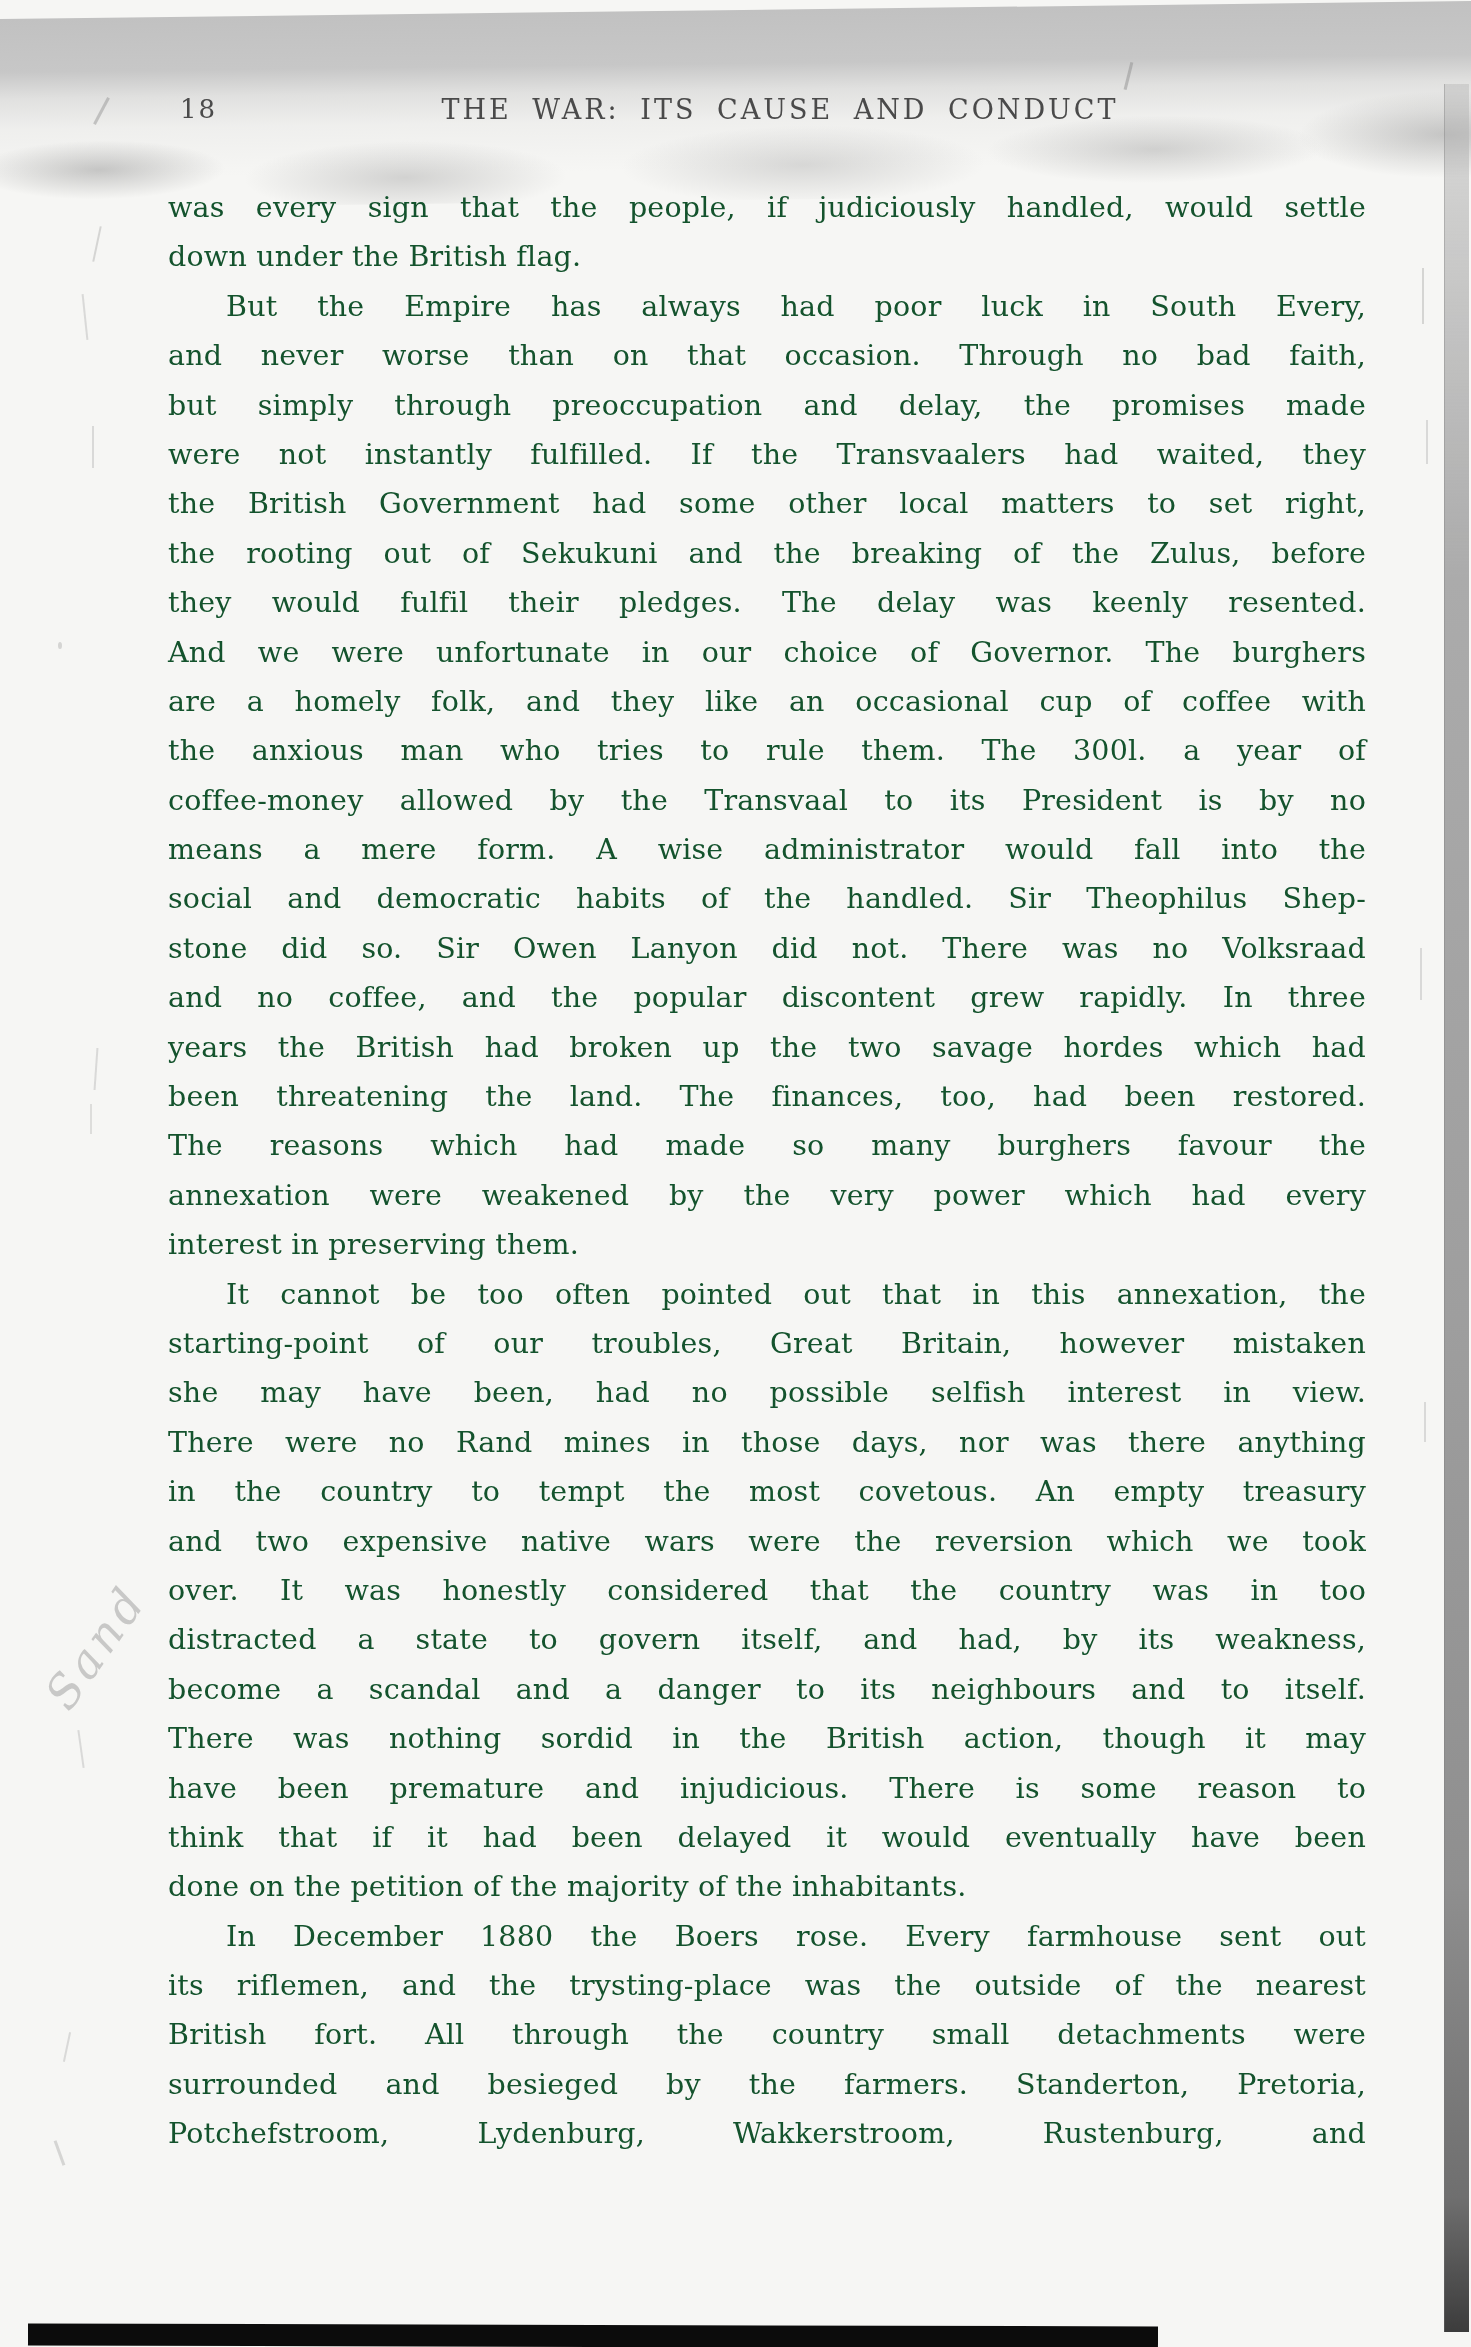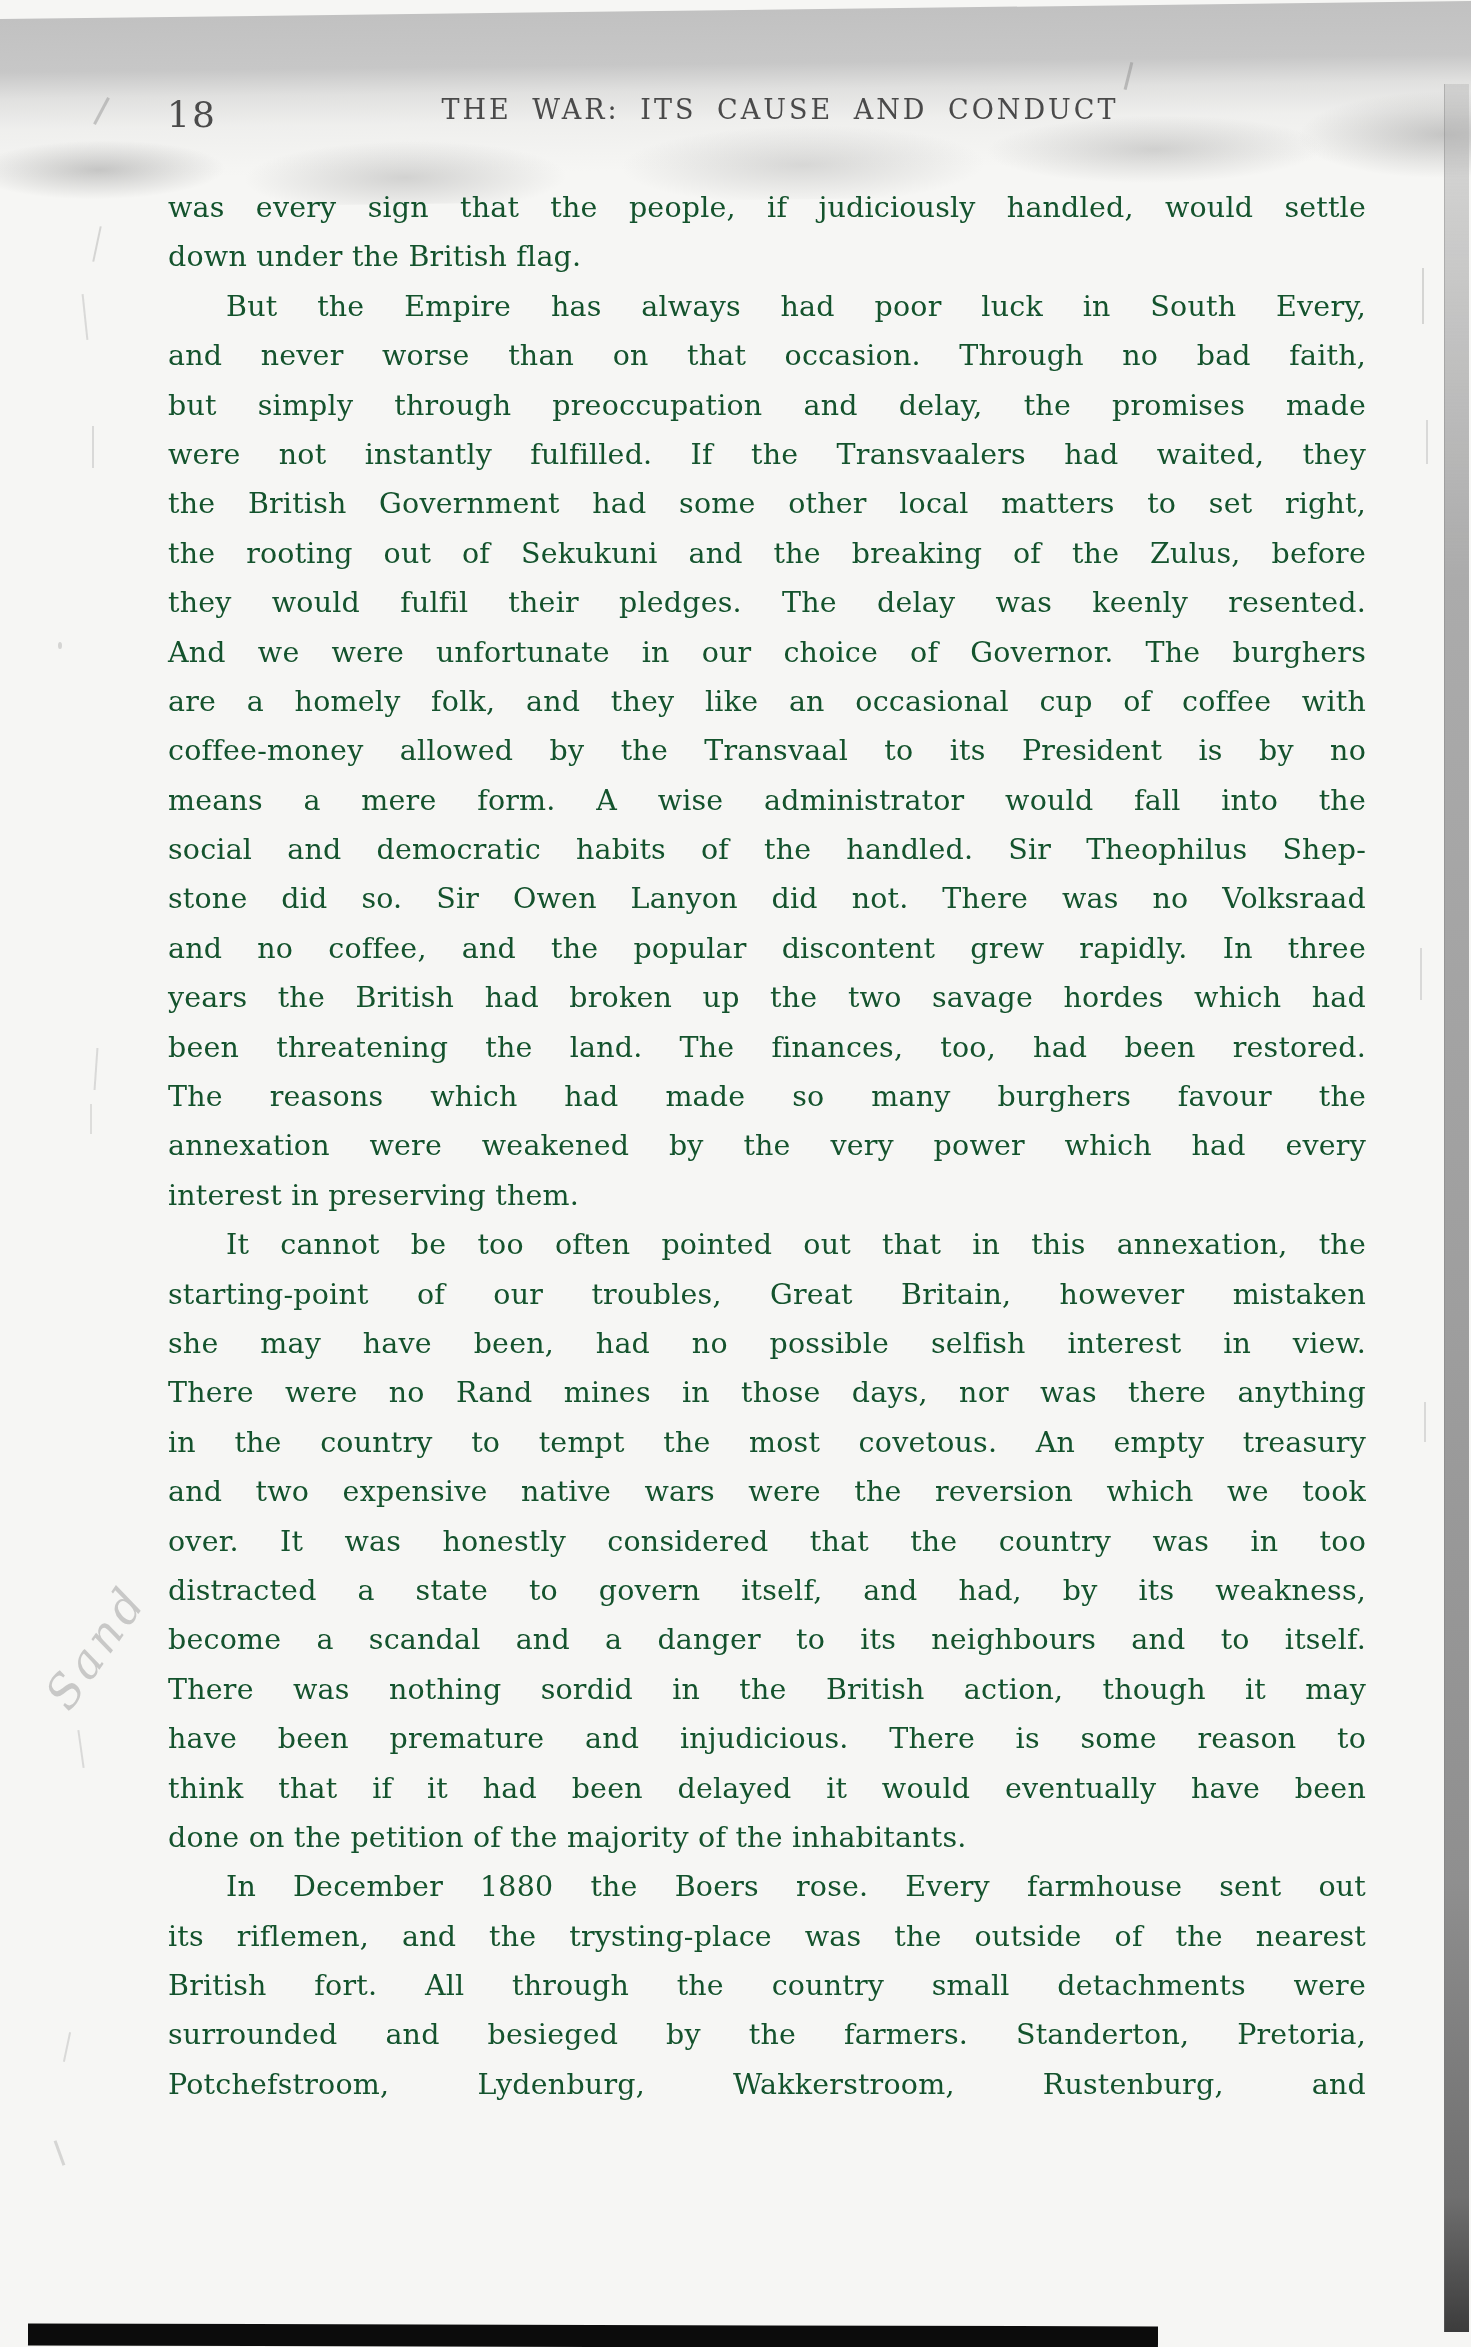--- a/index.html
+++ b/index.html
@@ -25,21 +25,21 @@
     position:absolute;left:1444px;top:84px;width:24px;height:2248px;
     background:linear-gradient(180deg,rgba(175,175,175,.40) 0%,#ababab 22%,#9e9e9e 55%,#8f8f8f 80%,#6f6f6f 94%,#3c3c3c 100%);
     border-left:1px solid rgba(120,120,120,.35);
   }
   
   .bottom-bar{
     position:absolute;left:28px;top:2325px;width:1130px;height:22px;
     background:#0c0c0c;transform:rotate(.15deg);
   }
   .header{position:absolute;top:94px;left:0;width:100%;color:#4b4b4b;}
-  .pagenum{position:absolute;left:167px;top:0;font-size:36px;letter-spacing:2px;}
+  .pagenum{position:absolute;left:180px;top:0;font-size:26px;letter-spacing:2px;}
   .title{
     position:absolute;left:350px;top:0;width:860px;text-align:center;
     font-size:27px;letter-spacing:3px;word-spacing:9px;color:#4a4a4a;
   }
   .textblock{position:absolute;left:168px;top:183px;width:1198px;color:#14532d;}
   .line{
     height:49.4px;line-height:49.4px;font-size:28.5px;letter-spacing:.2px;
     text-align:justify;text-align-last:justify;text-justify:inter-word;
   }
   .line.short{text-align-last:left;}
@@ -105,20 +105,21 @@
 
     <div class="line indent">But the Empire has always had poor luck in South Every,</div>
     <div class="line">and never worse than on that occasion. Through no bad faith,</div>
     <div class="line">but simply through preoccupation and delay, the promises made</div>
     <div class="line">were not instantly fulfilled. If the Transvaalers had waited, they</div>
     <div class="line">the British Government had some other local matters to set right,</div>
     <div class="line">the rooting out of Sekukuni and the breaking of the Zulus, before</div>
     <div class="line">they would fulfil their pledges. The delay was keenly resented.</div>
     <div class="line">And we were unfortunate in our choice of Governor. The burghers</div>
     <div class="line">are a homely folk, and they like an occasional cup of coffee with</div>
+    <div class="line">the anxious man who tries to rule them. The 300l. a year of</div>
     <div class="line">coffee-money allowed by the Transvaal to its President is by no</div>
     <div class="line">means a mere form. A wise administrator would fall into the</div>
     <div class="line">social and democratic habits of the handled. Sir Theophilus Shep-</div>
     <div class="line">stone did so. Sir Owen Lanyon did not. There was no Volksraad</div>
     <div class="line">and no coffee, and the popular discontent grew rapidly. In three</div>
     <div class="line">years the British had broken up the two savage hordes which had</div>
     <div class="line">been threatening the land. The finances, too, had been restored.</div>
     <div class="line">The reasons which had made so many burghers favour the</div>
     <div class="line">annexation were weakened by the very power which had every</div>
     <div class="line short">interest in preserving them.</div>

